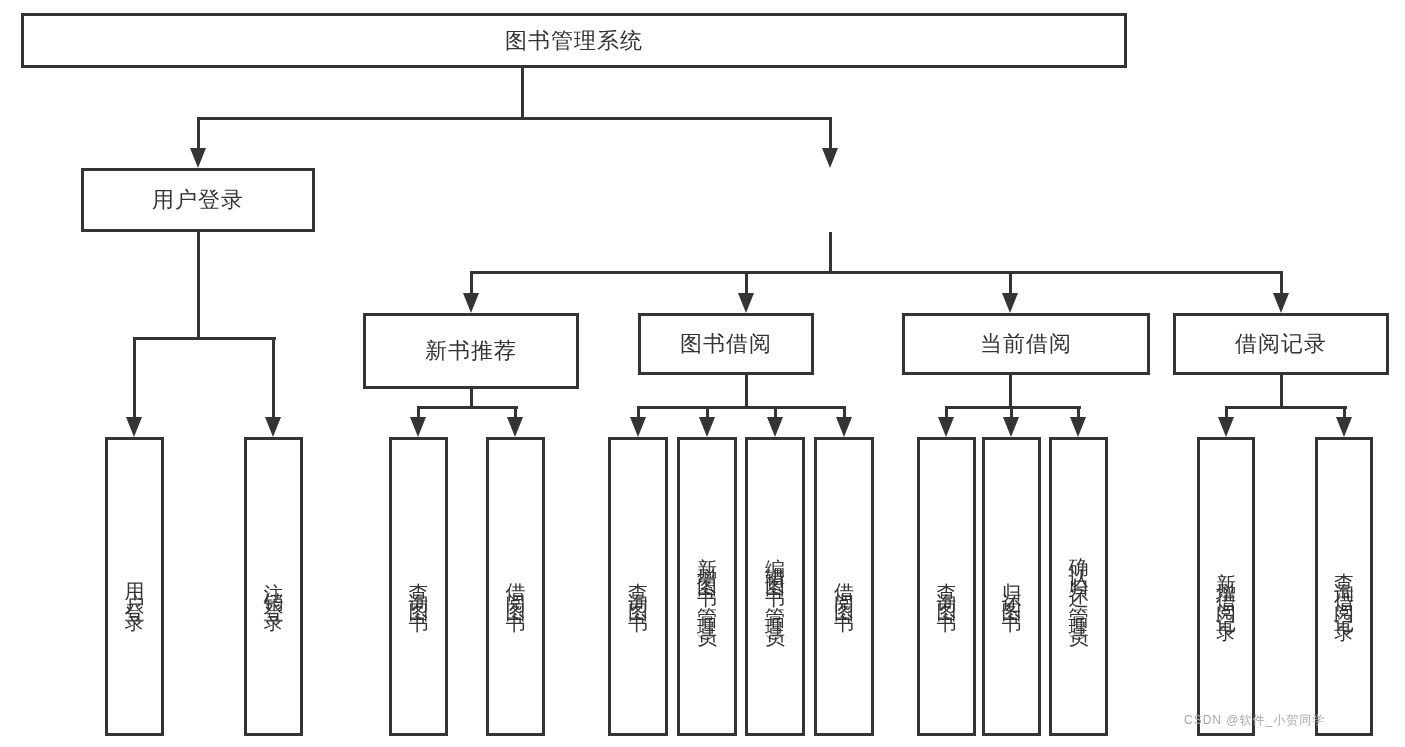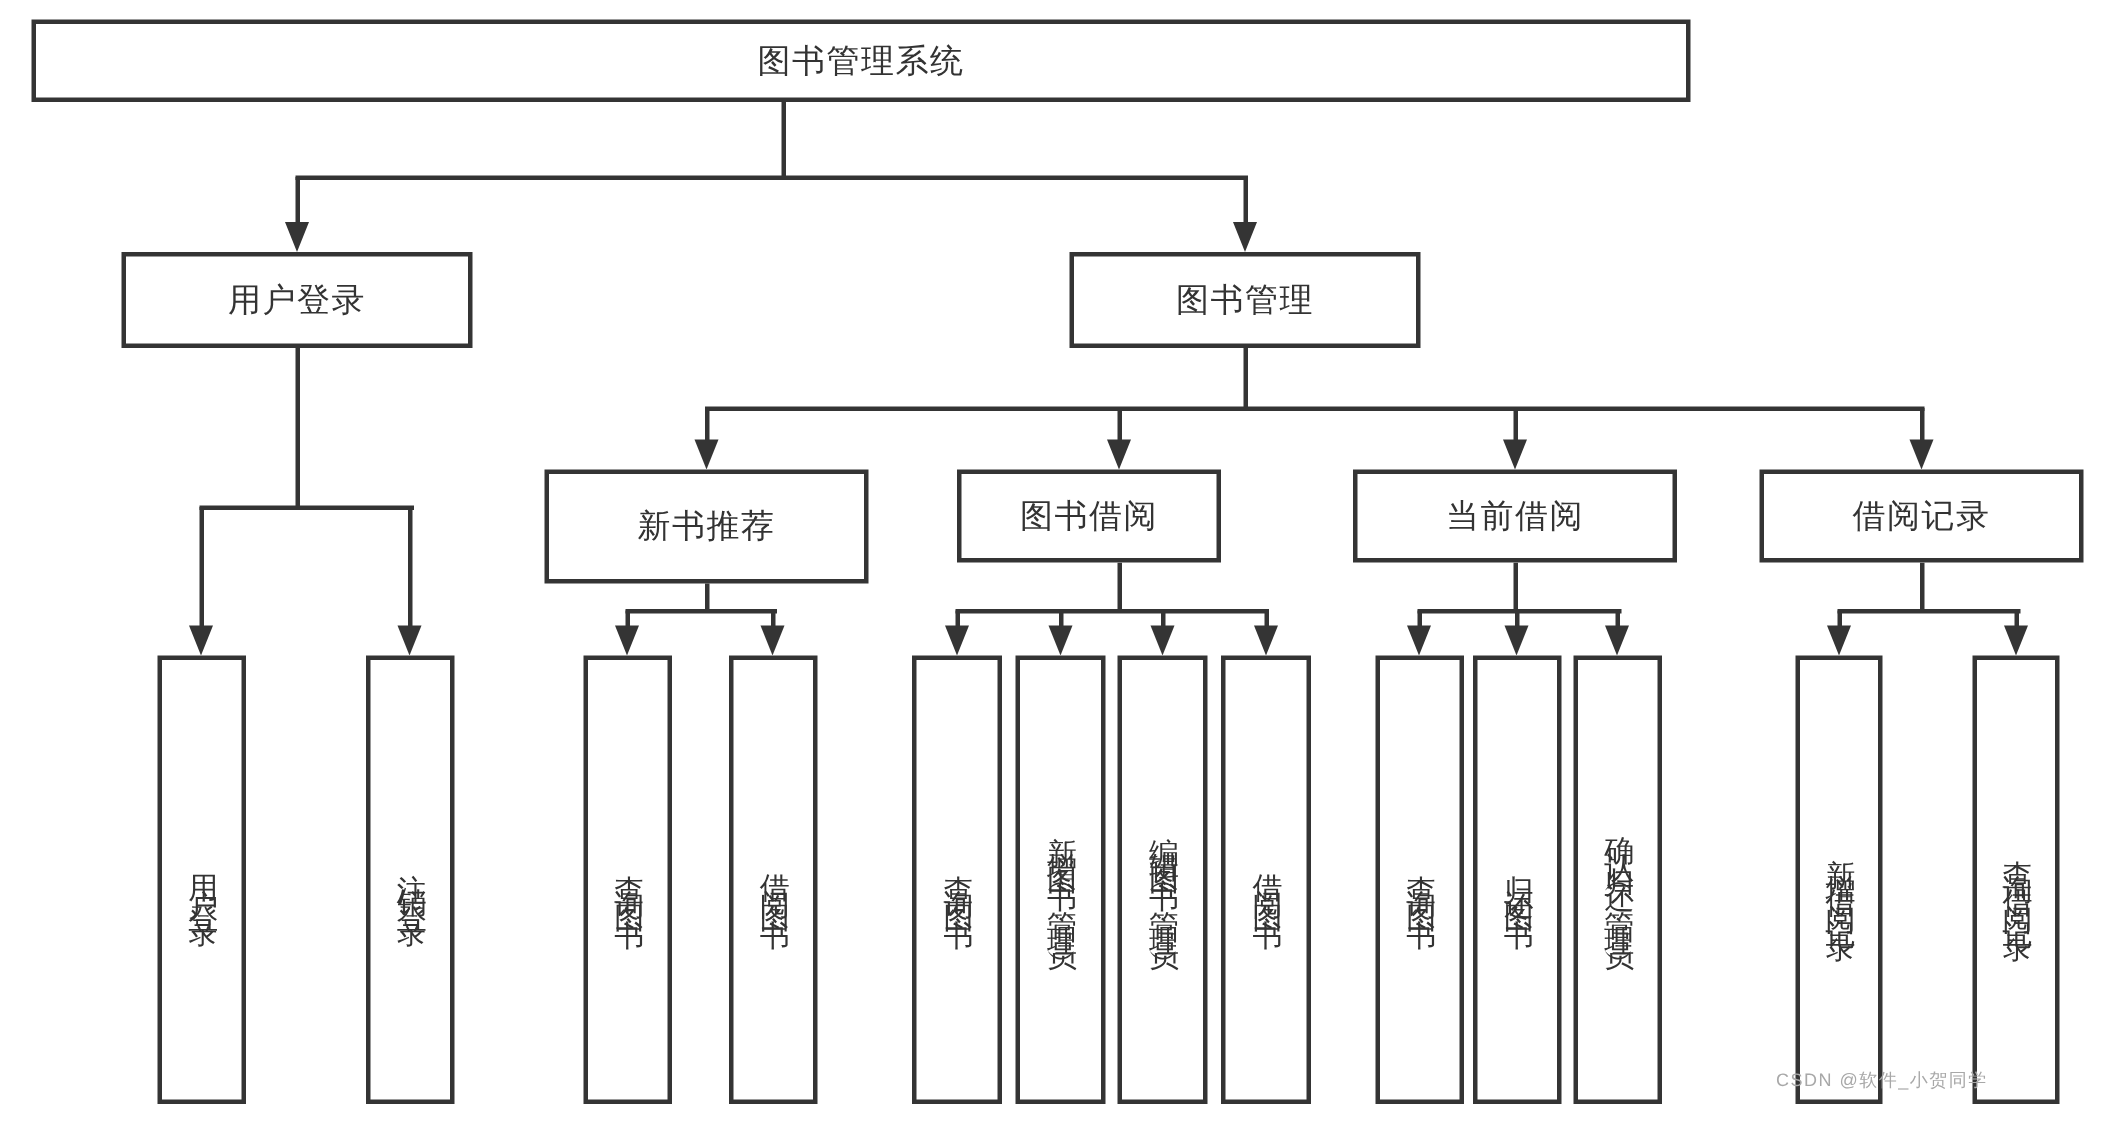--- a/index.html
+++ b/index.html
@@ -71,31 +71,28 @@
 
 <div id="canvas">
 
   <div class="box" style="left:21px; top:13px; width:1106px; height:55px;">
     <span class="lbl">图书管理系统</span>
   </div>
 
   <div class="box" style="left:81px; top:168px; width:234px; height:64px;">
     <span class="lbl">用户登录</span>
   </div>
-  <div class="box" style="left:713px; top:168px; width:234px; height:64px;">
-    <span class="lbl">图书管理</span>
-  </div>
 
   <div class="box" style="left:363px; top:313px; width:216px; height:76px;">
     <span class="lbl">新书推荐</span>
   </div>
   <div class="box" style="left:638px; top:313px; width:176px; height:62px;">
     <span class="lbl">图书借阅</span>
   </div>
-  <div class="box" style="left:902px; top:313px; width:216px; height:62px;font-family:Liberation Serif, serif;">
+  <div class="box" style="left:902px; top:313px; width:248px; height:62px;font-family:Liberation Serif, serif;">
     <span class="lbl">当前借阅</span>
   </div>
   <div class="box" style="left:1173px; top:313px; width:216px; height:62px;">
     <span class="lbl">借阅记录</span>
   </div>
 
   <div class="box leaf" style="left:105px; top:437px; width:59px; height:299px;">
     <span class="lbl">用户登录</span>
   </div>
   <div class="box leaf" style="left:244px; top:437px; width:59px; height:299px;">

